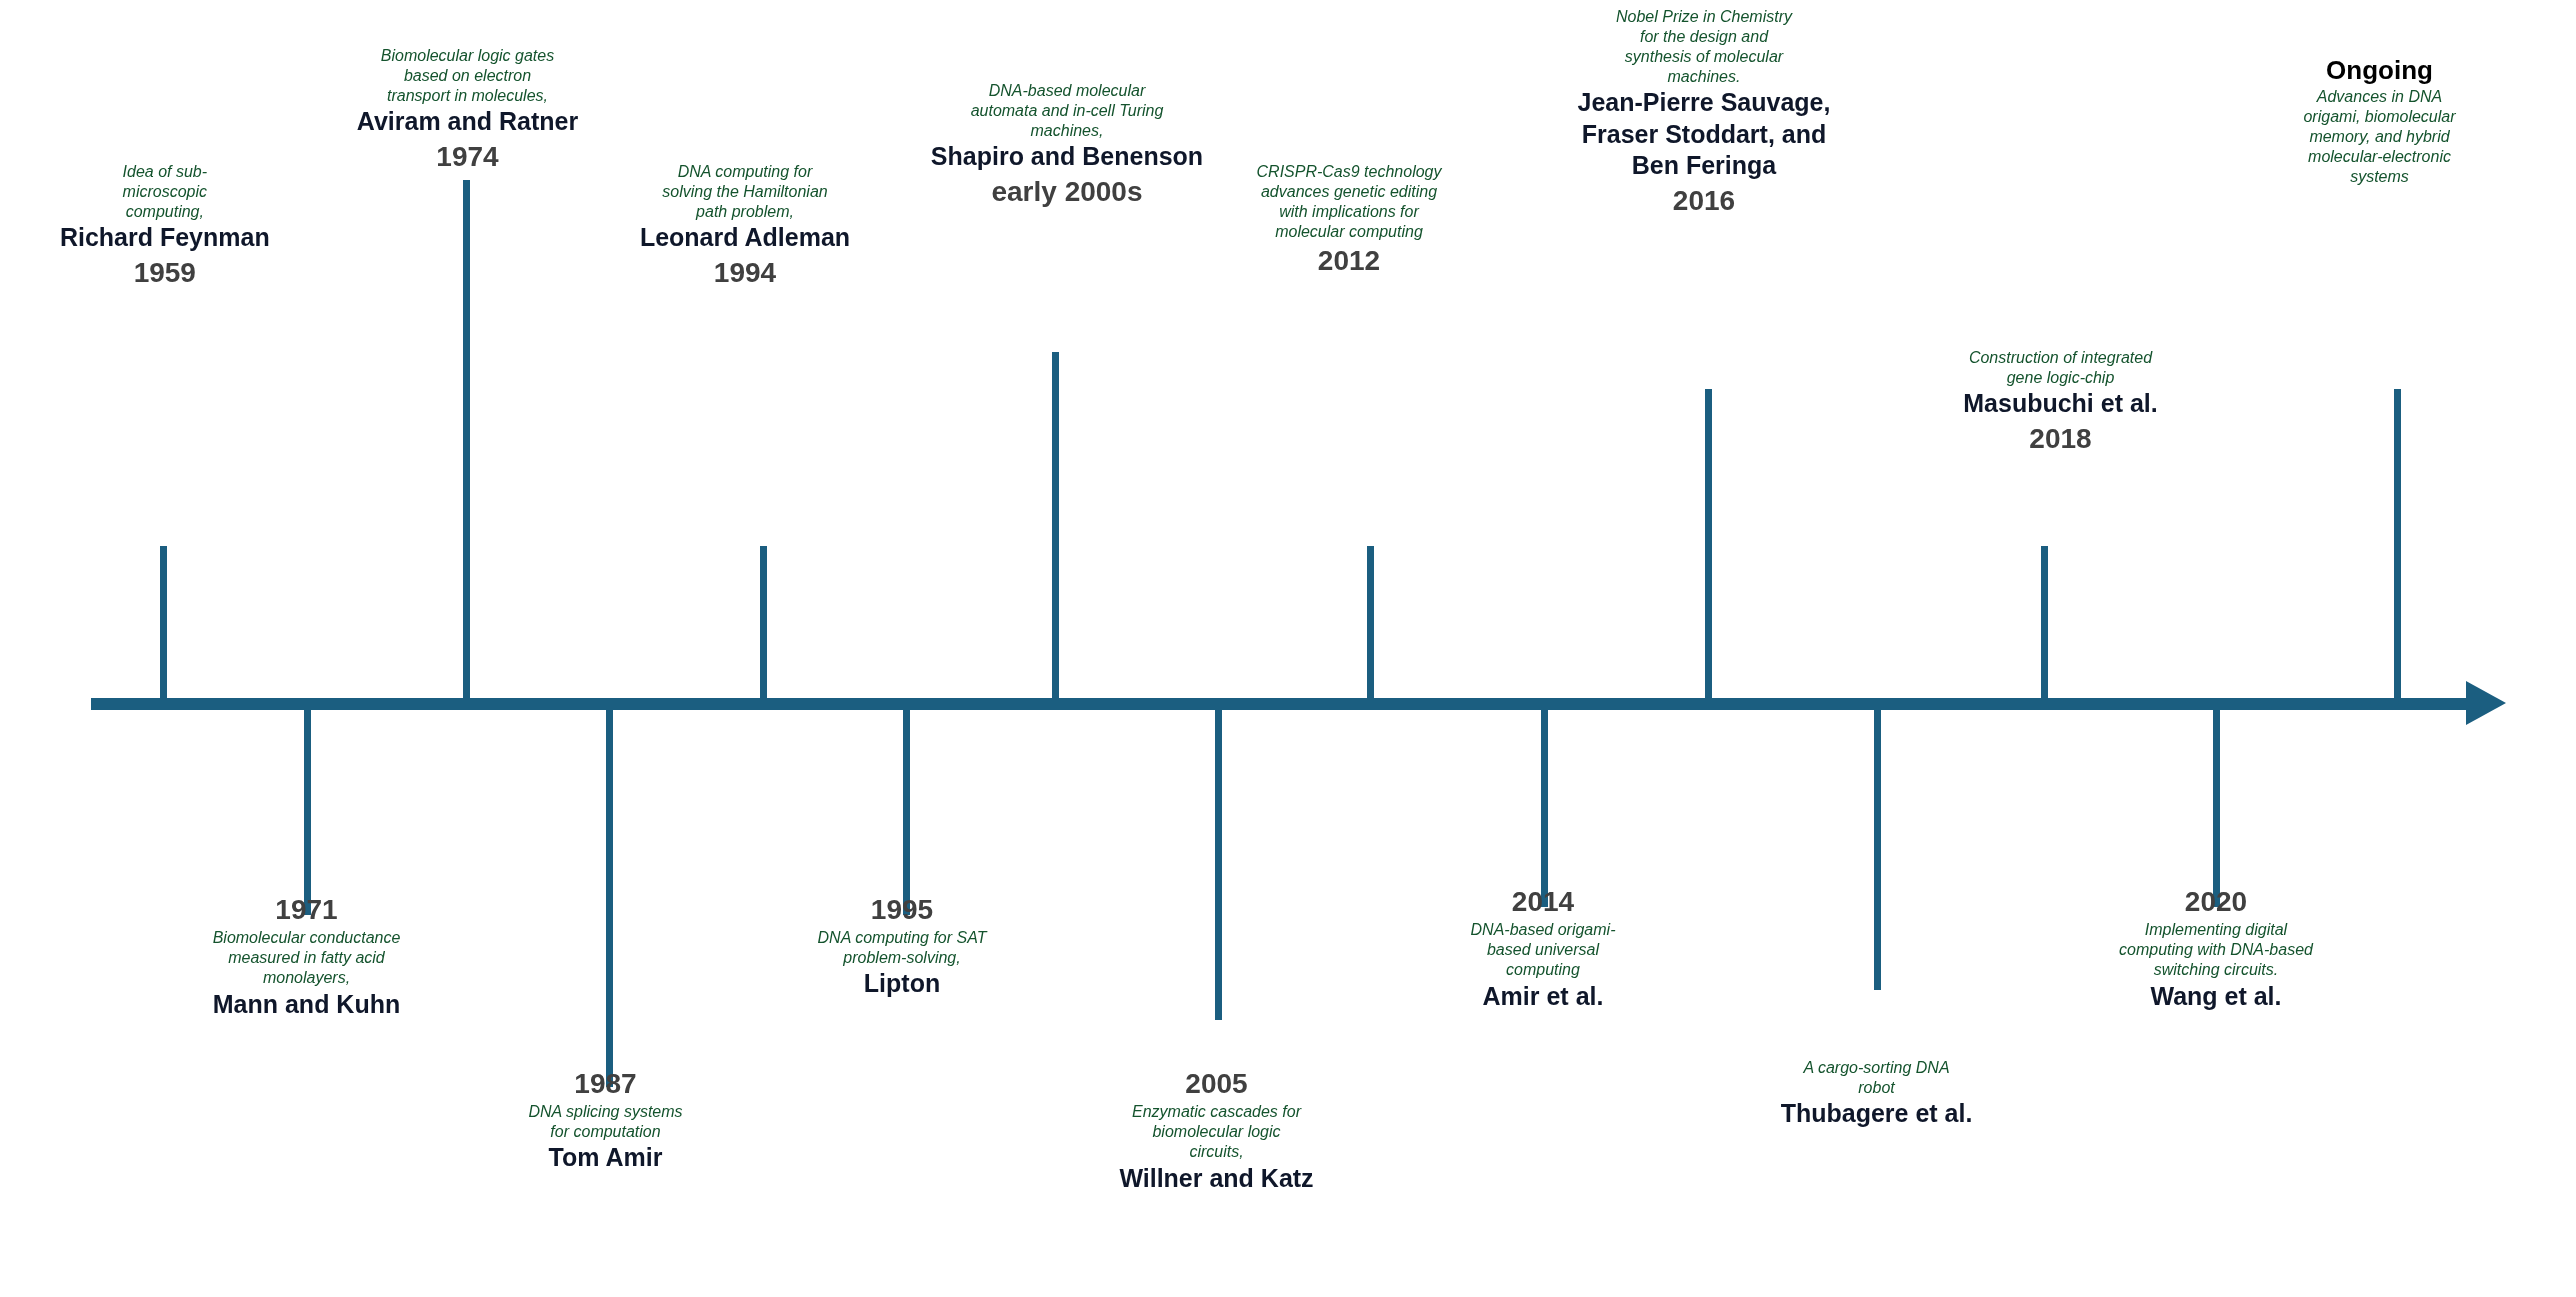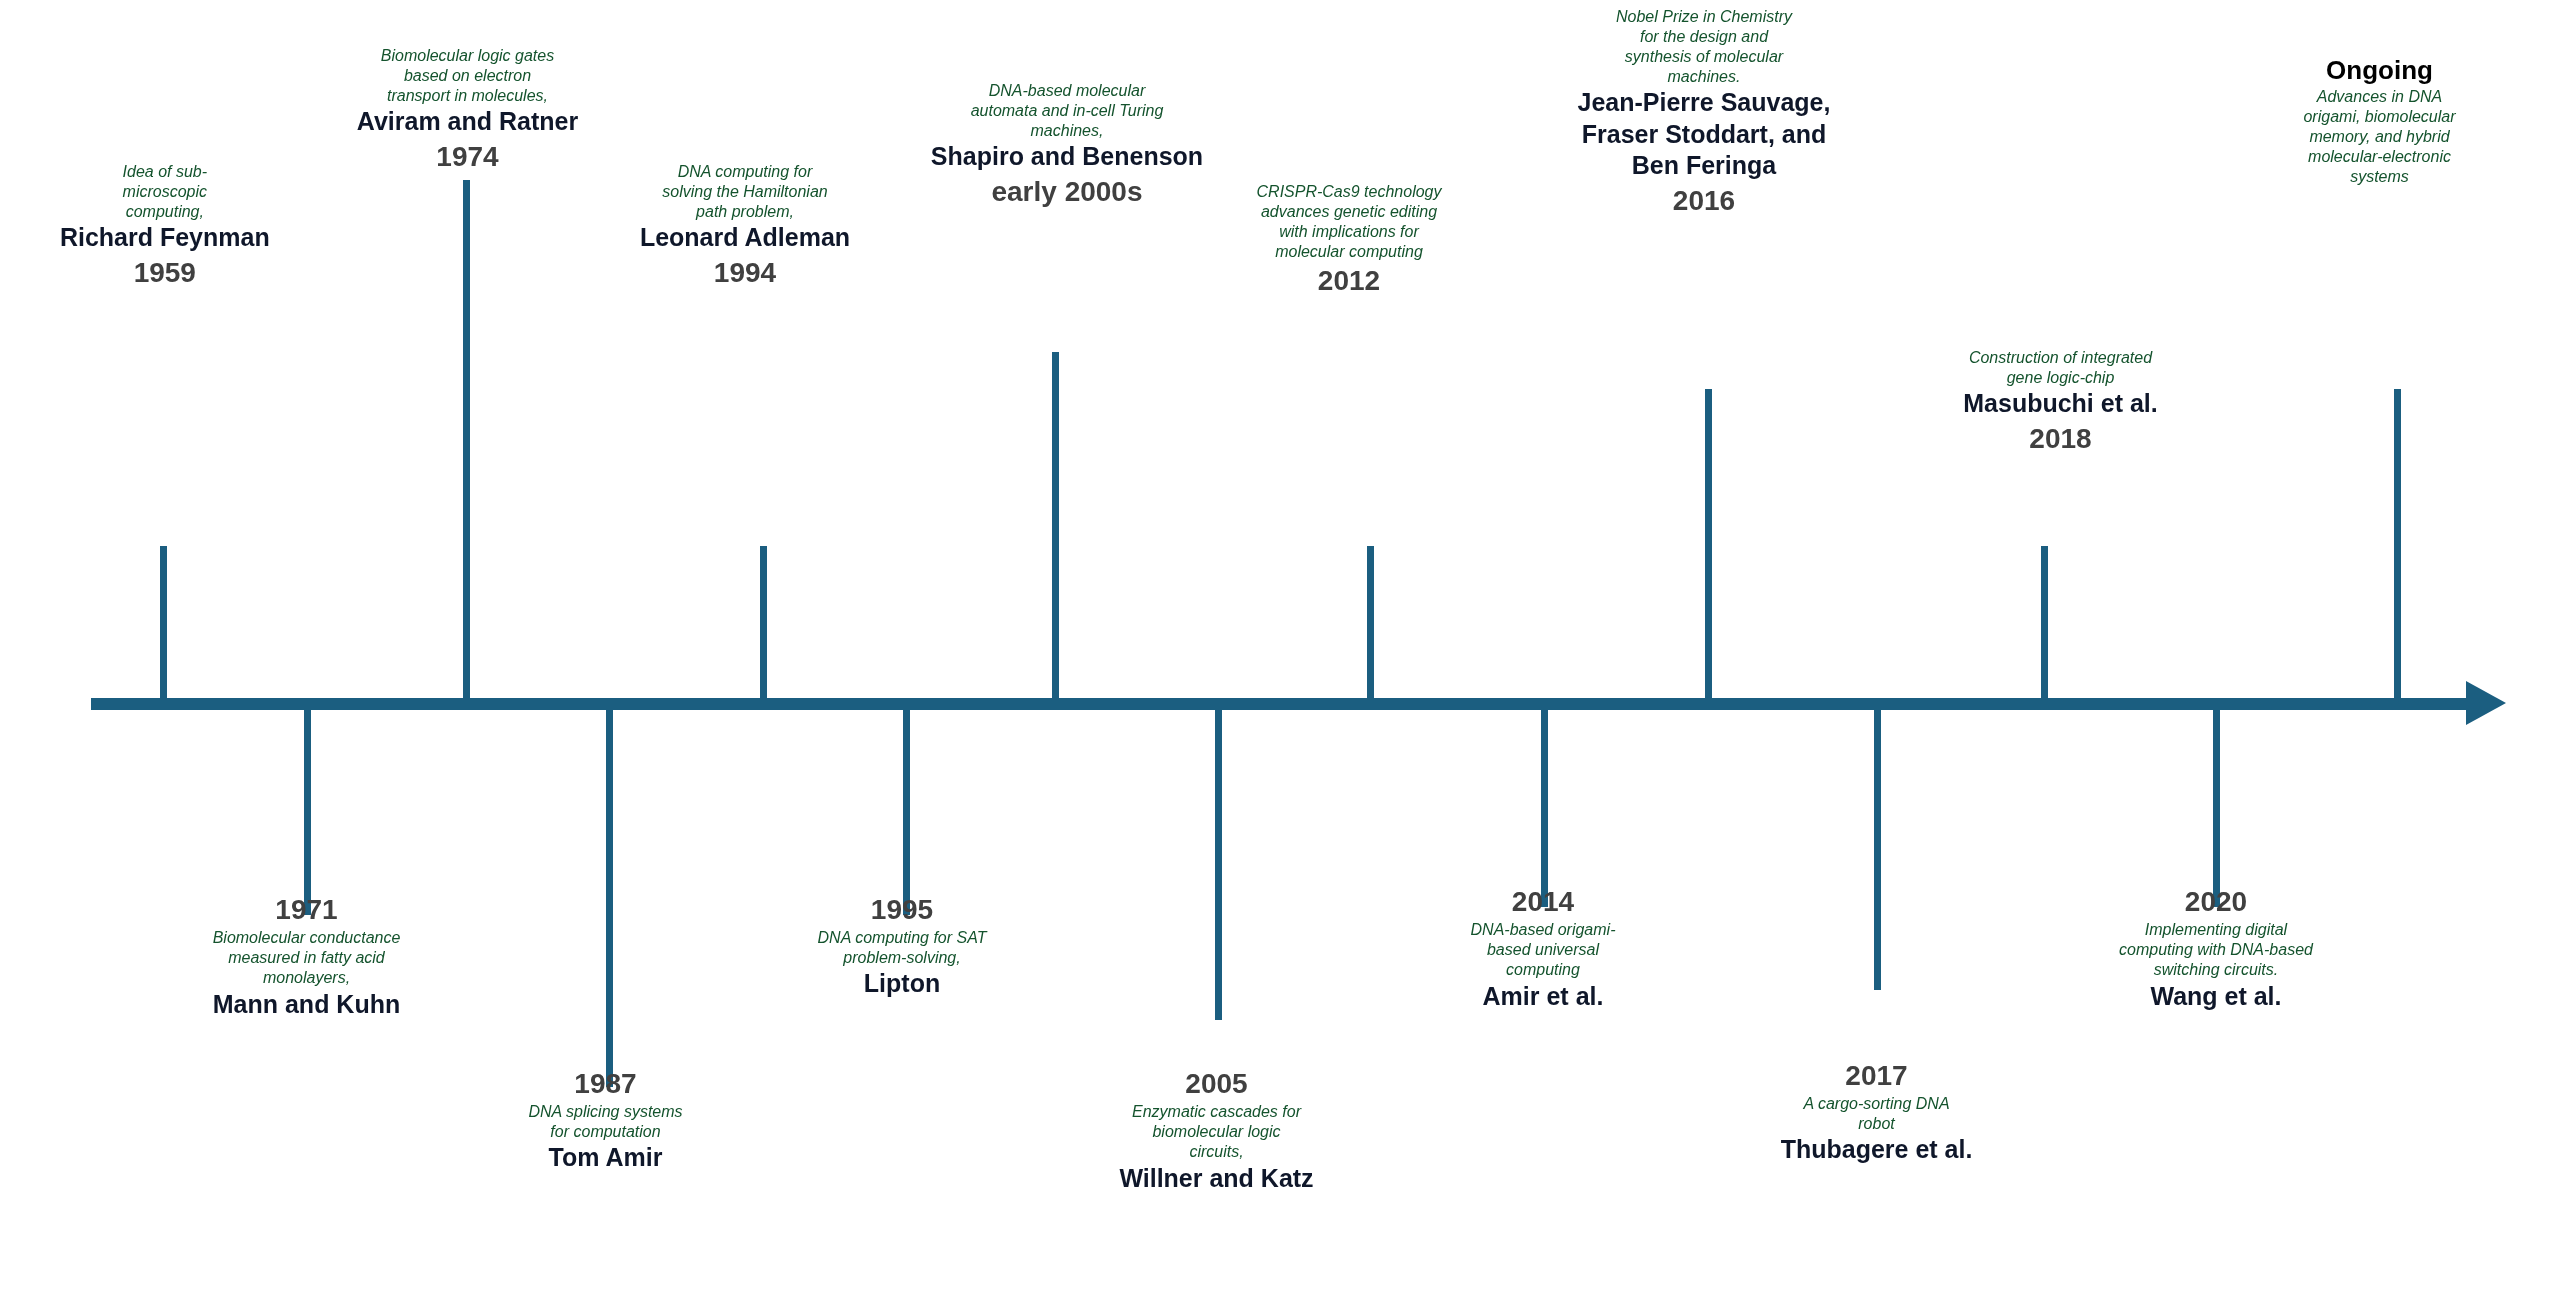--- a/index.html
+++ b/index.html
@@ -117,21 +117,21 @@
 
   <div class="entry above" style="left:827px; top:81px; width:480px;">
     <div class="desc">DNA-based molecular
 automata and in-cell Turing
 machines,</div>
     <div class="author">Shapiro and Benenson</div>
     <div class="year">early 2000s</div>
   </div>
   <div class="tick up" style="left:1052px; top:352px; height:350px;"></div>
 
-  <div class="entry above" style="left:1134px; top:162px; width:430px;margin-top:20px;">
+  <div class="entry above" style="left:1134px; top:162px; width:430px;">
     <div class="desc">CRISPR-Cas9 technology
 advances genetic editing
 with implications for
 molecular computing</div>
     <div class="year">2012</div>
   </div>
   <div class="tick up" style="left:1367px; top:546px; height:156px;"></div>
 
   <div class="entry above" style="left:1489px; top:6.6px; width:430px;">
     <div class="desc">Nobel Prize in Chemistry
@@ -201,21 +201,20 @@
   <div class="entry below" style="left:1361px; top:884px; width:364px;">
     <div class="year">2014</div>
     <div class="desc">DNA-based origami-
 based universal
 computing</div>
     <div class="author">Amir et al.</div>
   </div>
 
   <div class="tick down" style="left:1874px; top:710px; height:280px;"></div>
   <div class="entry below" style="left:1647px; top:1058px; width:459px;">
-    <div class="year">2017</div>
     <div class="desc">A cargo-sorting DNA
 robot</div>
     <div class="author">Thubagere et al.</div>
   </div>
 
   <div class="tick down" style="left:2213px; top:710px; height:197px;"></div>
   <div class="entry below" style="left:1978px; top:884px; width:476px;">
     <div class="year">2020</div>
     <div class="desc">Implementing digital
 computing with DNA-based

